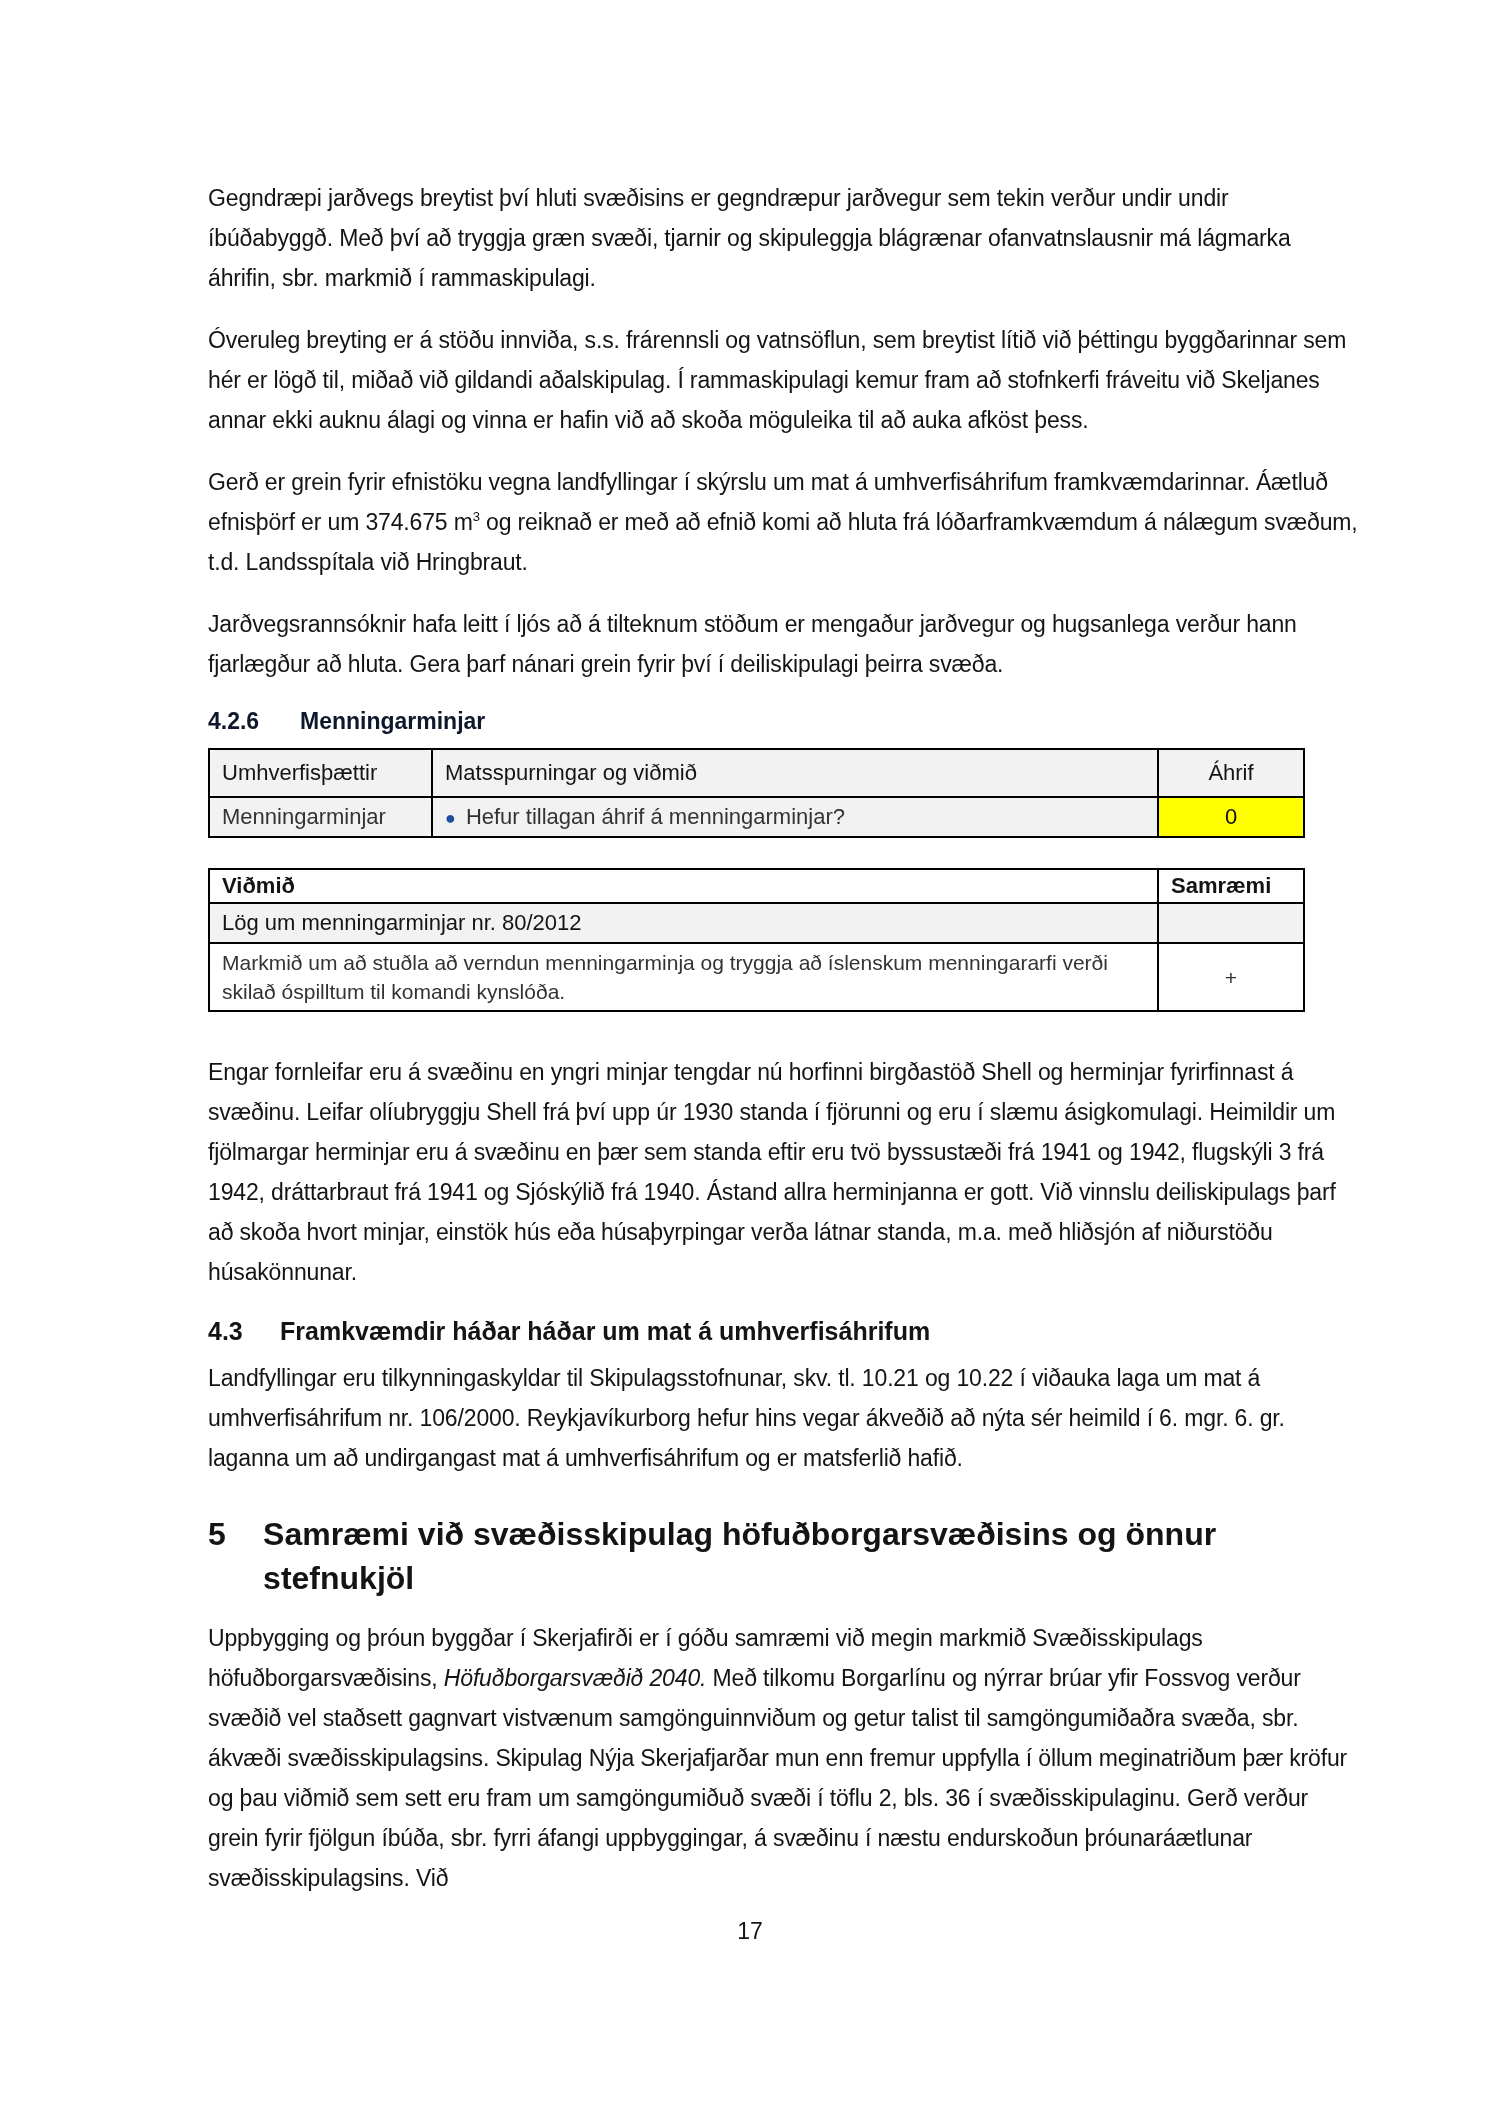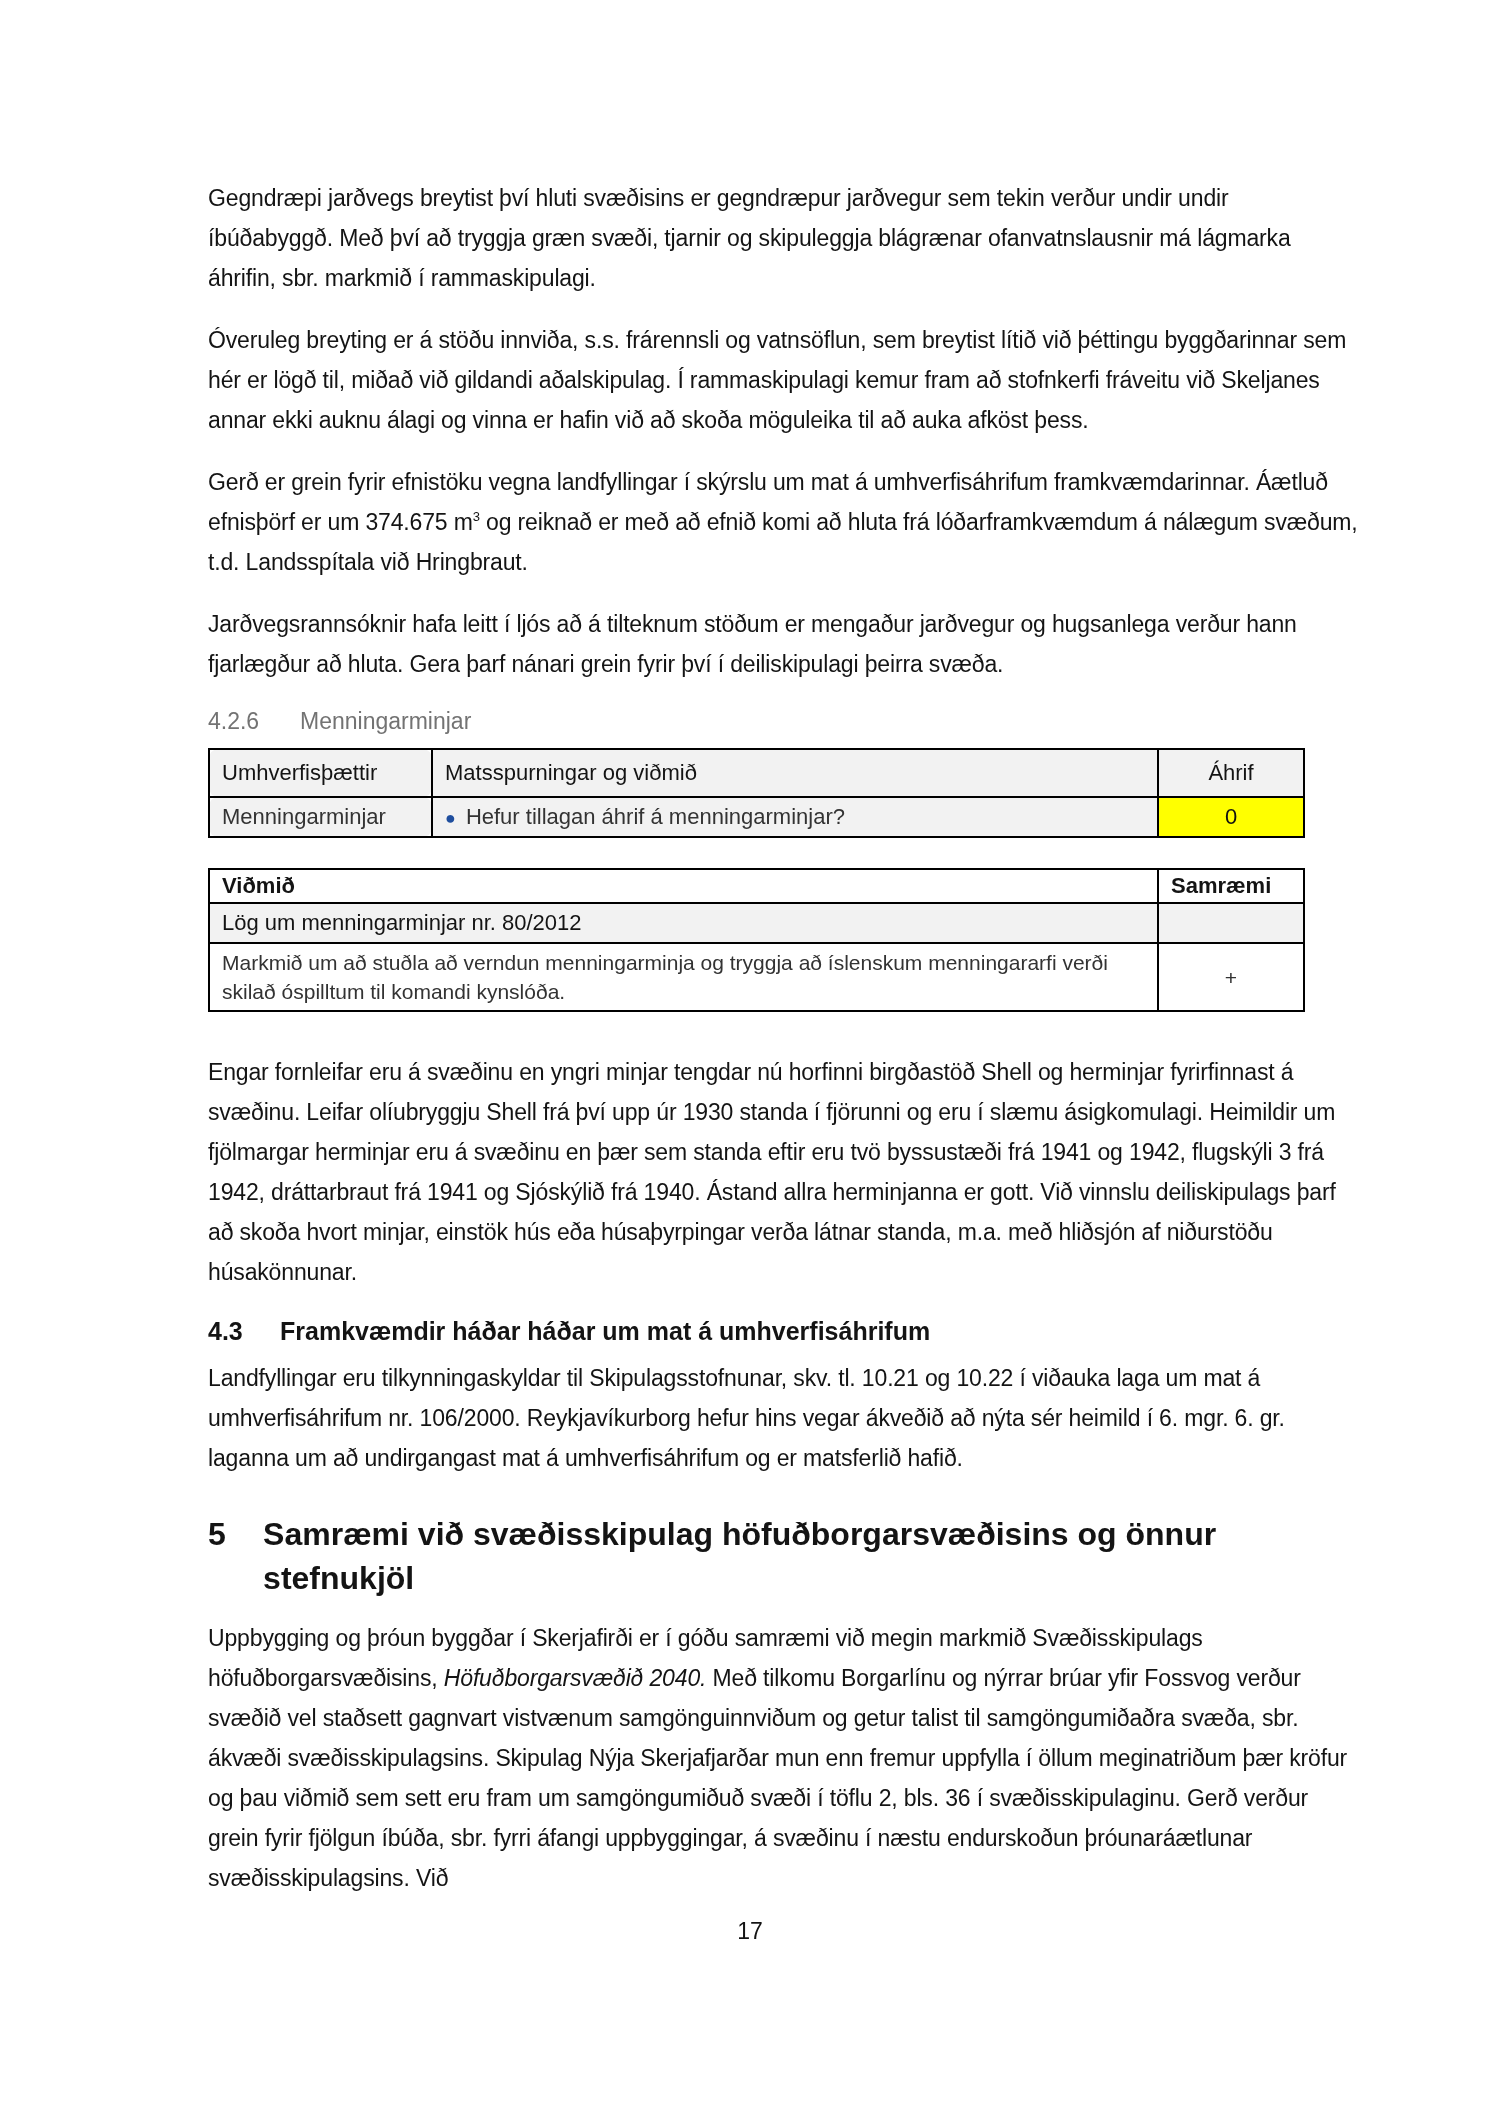--- a/index.html
+++ b/index.html
@@ -21,22 +21,22 @@
     p.body {
       font-size: 23px;
       line-height: 40px;
       margin: 0 0 22px 0;
       letter-spacing: -0.15px;
       word-spacing: 0px;
     }
     sup { font-size: 13px; line-height: 0; vertical-align: super; }
     .h3 {
       font-size: 23px;
-      font-weight: normal;
-      color: #737373;
+      font-weight: bold;
+      color: #0f172a;
       margin: 12px 0 12px 0;
       height: 30px;
       line-height: 30px;
       display: flex;
     }
     .h3 .num { width: 92px; }
     table.assess {
       border-collapse: collapse;
       width: 1097px;
       font-size: 22px;

